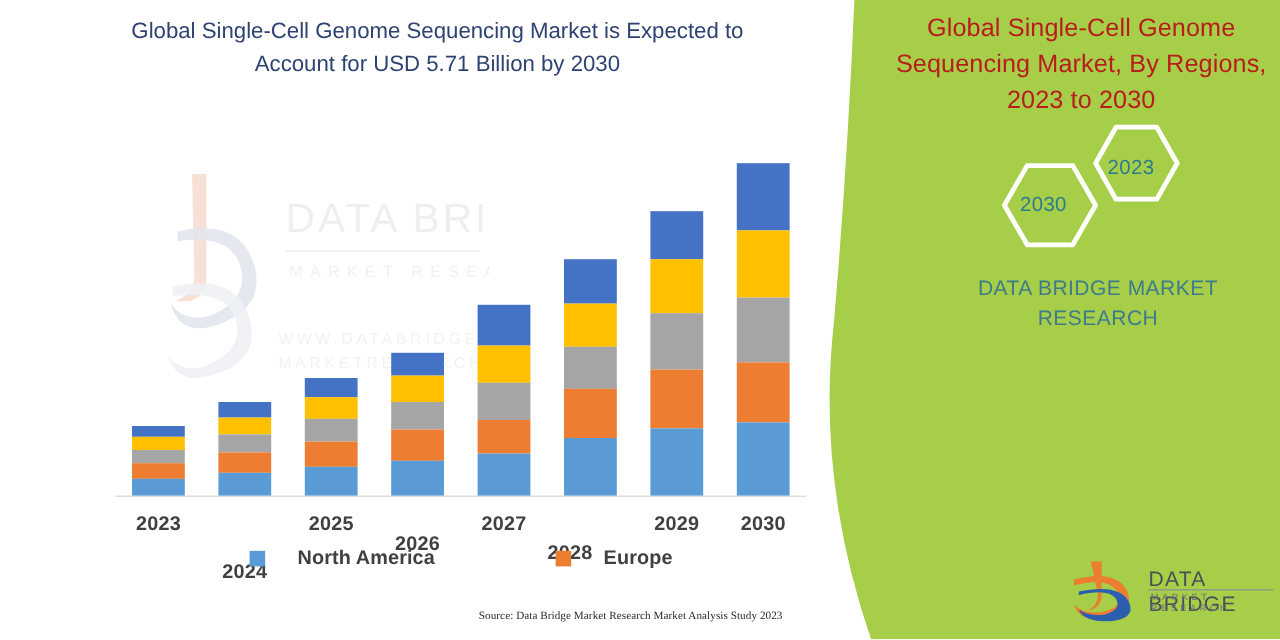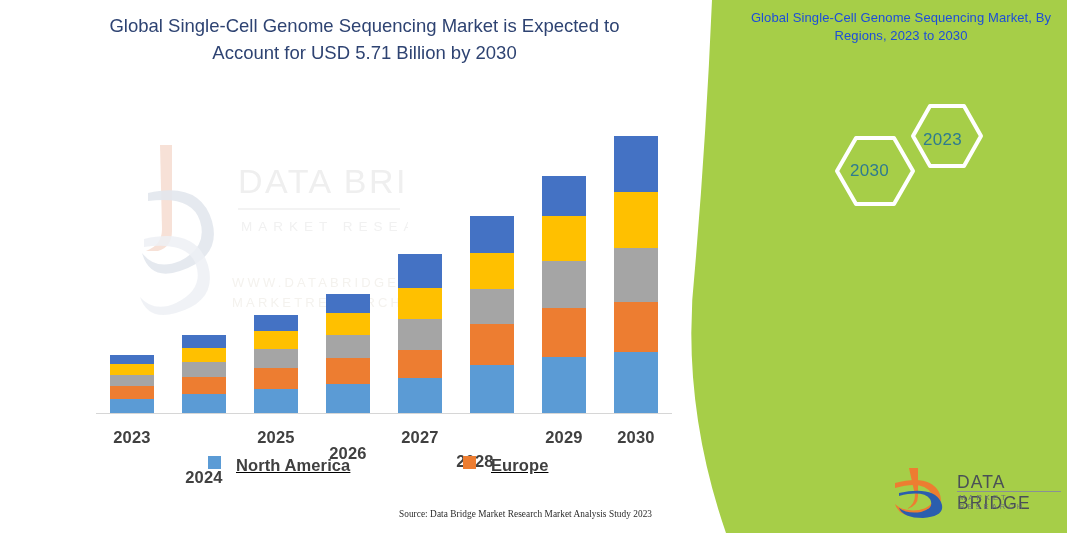--- a/index.html
+++ b/index.html
@@ -10,22 +10,22 @@
     position:relative;
   }
   #stage { position:absolute; inset:0; width:1054px; height:533px; background:#fff; }
 
   
   #green-panel { position:absolute; left:640px; top:0; width:427px; height:533px; }
   #green-panel svg { display:block; }
 
   .gp-title {
     position:absolute; left:742px; top:9px; width:318px;
-    text-align:center; color:#1d4ed8;
-    font-size:13px; line-height:1.42; font-weight:400;
+    text-align:center; color:#b91c1c;
+    font-size:21px; line-height:1.42; font-weight:400;
     letter-spacing:.1px;
   }
   .gp-brand {
     position:absolute; left:770px; top:228px; width:290px;
     text-align:center; color:#3E7B8C;
     font-size:17.5px; line-height:1.45; letter-spacing:.4px;
   }
 
   
   #hex-group { position:absolute; left:828px; top:98px; width:190px; height:110px; }
@@ -67,21 +67,21 @@
   .seg { width:100%; display:block; }
 
   #bars { position:absolute; left:96px; top:120px; width:576px; height:293px; }
 
   .xlabel {
     position:absolute; top:428px; width:70px; text-align:center;
     color:#404040; font-size:16.5px; font-weight:bold; letter-spacing:.2px;
   }
 
   #legend { position:absolute; left:208px; top:456px; width:360px; height:24px; }
-  .legend-item { position:absolute; display:flex; align-items:flex-start; gap:15px;text-decoration:underline; }
+  .legend-item { position:absolute; display:flex; align-items:center; gap:27px; }
   .legend-swatch { width:13px; height:13px; display:block; }
   .legend-text { color:#404040; font-size:16.5px; font-weight:bold; letter-spacing:.1px; }
 
   .footer-txt {
     position:absolute; top:509px; color:#2b2b2b;
     font-family:"Liberation Serif", serif; font-size:9.3px; letter-spacing:.05px;
     white-space:nowrap;
   }
   #footer-dmca { left:84px; }
   #footer-source { left:399px; }
@@ -201,20 +201,21 @@
 
   <div id="hex-group">
     <svg width="190" height="110" viewBox="0 0 190 110">
       <polygon points="102,8 136,8 153,38 136,68 102,68 85,38" fill="none" stroke="#FFFFFF" stroke-width="4" stroke-linejoin="round"></polygon>
       <polygon points="28,40 66,40 85,73 66,106 28,106 9,73" fill="none" stroke="#FFFFFF" stroke-width="4" stroke-linejoin="round"></polygon>
     </svg>
     <span class="hex-label" id="hex-2023-label">2023</span>
     <span class="hex-label" id="hex-2030-label">2030</span>
   </div>
 
+  <div class="gp-brand">DATA BRIDGE MARKET RESEARCH</div>
 
   <div id="logo">
     <svg width="60" height="52" viewBox="0 0 60 52" style="position:absolute;left:0;top:0;">
       <path d="M16 2 L25 2 L25 30 Q25 40 14 43 Q22 38 22 29 Z" fill="#ED7D31"></path>
       <path d="M2 17 Q36 8 46 26 Q54 44 28 50 Q6 52 2 38 Q10 46 26 44 Q44 40 38 27 Q30 14 2 22 Z" fill="#ED7D31"></path>
       <path d="M6 27 Q40 20 48 36 Q54 50 30 52 Q10 52 6 42 Q14 48 28 46 Q42 42 37 33 Q30 24 6 30 Z" fill="#2B5EAE"></path>
     </svg>
     <span class="logo-txt-main">DATA BRIDGE</span>
     <span class="logo-rule"></span>
     <span class="logo-txt-sub">MARKET RESEARCH</span>

